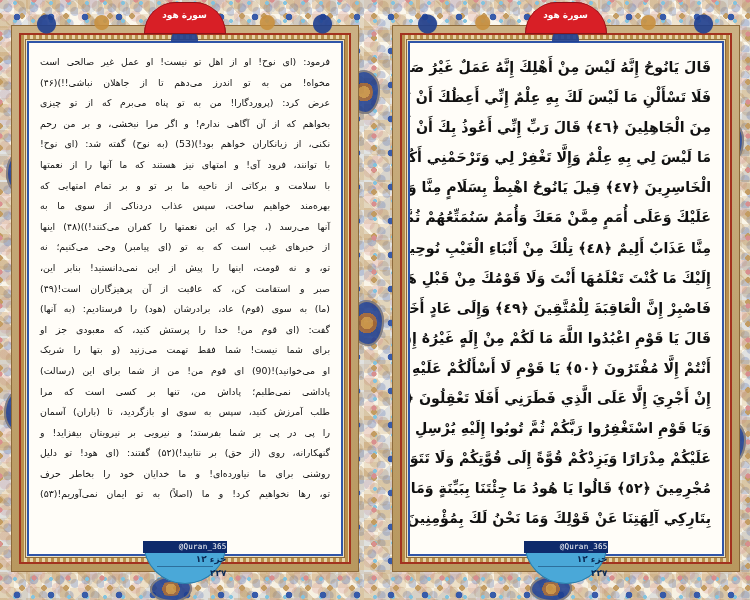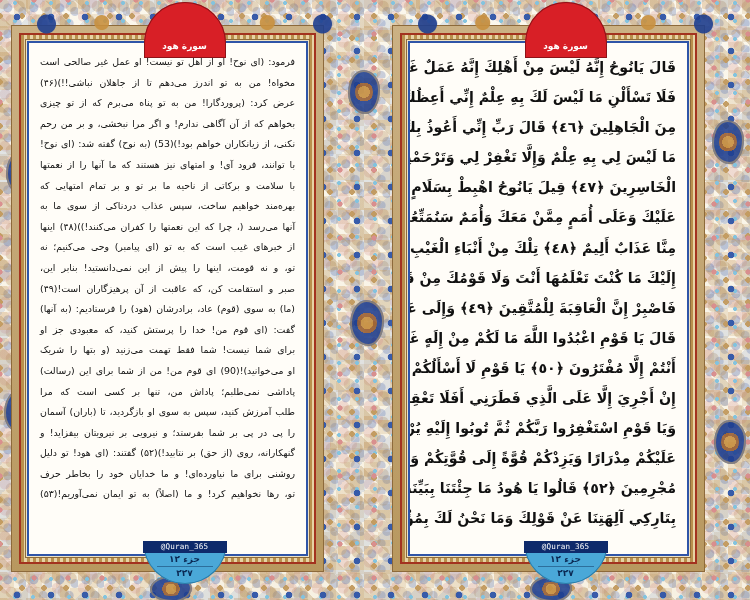--- a/index.html
+++ b/index.html
@@ -37,21 +37,21 @@
     background-position:0 0, 17px 17px, 11px 5px, 6px 12px, 0 0, 0 0;
     opacity:.95;
   }
   
   .blobs{position:absolute;inset:0;}
   .blob{position:absolute;background:#1f3f90;border-radius:48% 52% 45% 55%/52% 45% 55% 48%;opacity:.88;
         box-shadow:inset 0 0 0 2px rgba(200,165,100,.55);}
   .blob::after{content:"";position:absolute;inset:22%;border-radius:50%;
         background:radial-gradient(circle,#c8903f 0 38%,#9a5f32 39% 62%,rgba(0,0,0,0) 63%);}
 
-  .page{position:absolute;top:26px;height:545px;width:311px;}
+  .page{position:absolute;top:26px;height:545px;width:346px;}
   .page.left{left:12px;}
   .page.right{left:393px;}
 
   
   .frame{
     position:absolute;inset:0;
     background:
       linear-gradient(#cbb184,#b8985f);
     padding:7px;
     box-sizing:border-box;
@@ -102,25 +102,25 @@
     text-align:justify;
     text-align-last:justify;
     display:block;
     font-family:"DejaVu Sans",sans-serif;
     font-weight:600;
   }
 
   
   .medallion{
     position:absolute;top:0;left:50%;transform:translateX(-50%);
-    width:82px;height:56px;
+    width:82px;height:32px;
     background:#d81f26;
     border-radius:41px 41px 0 0;
     box-shadow:inset 0 0 0 1px #8d1318;
-    display:flex;align-items:flex-end;justify-content:center;
+    display:flex;align-items:center;justify-content:center;
     z-index:6;
   }
   .medallion span{
     color:#fff;font-size:9px;padding-bottom:7px;
     direction:rtl;font-family:"DejaVu Sans",sans-serif;font-weight:700;
     letter-spacing:.3px;
   }
   .med-wrap{position:absolute;top:2px;height:42px;width:345px;}
   .med-wrap.left{left:12px;}
   .med-wrap.right{left:393px;}
@@ -138,21 +138,21 @@
   
   .foot-wrap{position:absolute;top:541px;height:52px;width:345px;z-index:6;}
   .foot-wrap.left{left:12px;}
   .foot-wrap.right{left:393px;}
   .badge{
     position:absolute;left:50%;transform:translateX(-50%);top:0;
     width:84px;
     background:#4aa8d8;
     border-radius:0 0 42px 42px;
     box-shadow:inset 0 0 0 1px #2a7ba6;
-    text-align:center;
+    text-align:right;
     padding-bottom:5px;
   }
   .badge .handle{
     display:block;background:#0e2a6b;color:#fff;font-size:7.6px;
     font-family:"DejaVu Sans Mono",monospace;letter-spacing:.2px;
     padding:1px 0 1px 0;line-height:10px;white-space:nowrap;
   }
   .badge .juz{display:block;color:#0b2a55;font-size:9px;line-height:13px;direction:rtl;font-weight:700;}
   .badge .pageno{display:block;color:#0b2a55;font-size:9px;line-height:12px;direction:rtl;font-weight:700;}
   .badge .rule{height:1px;background:rgba(11,42,85,.45);margin:0 14px;}

